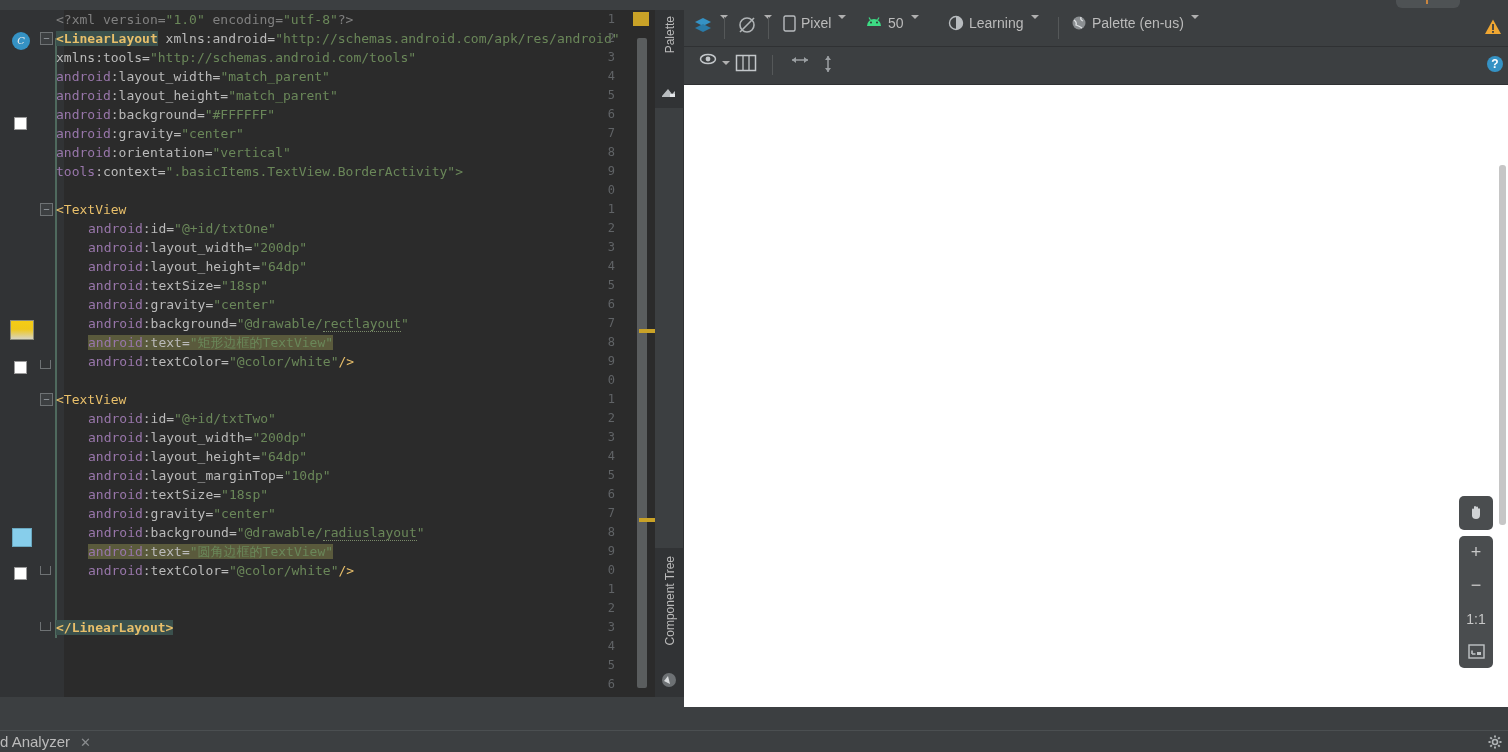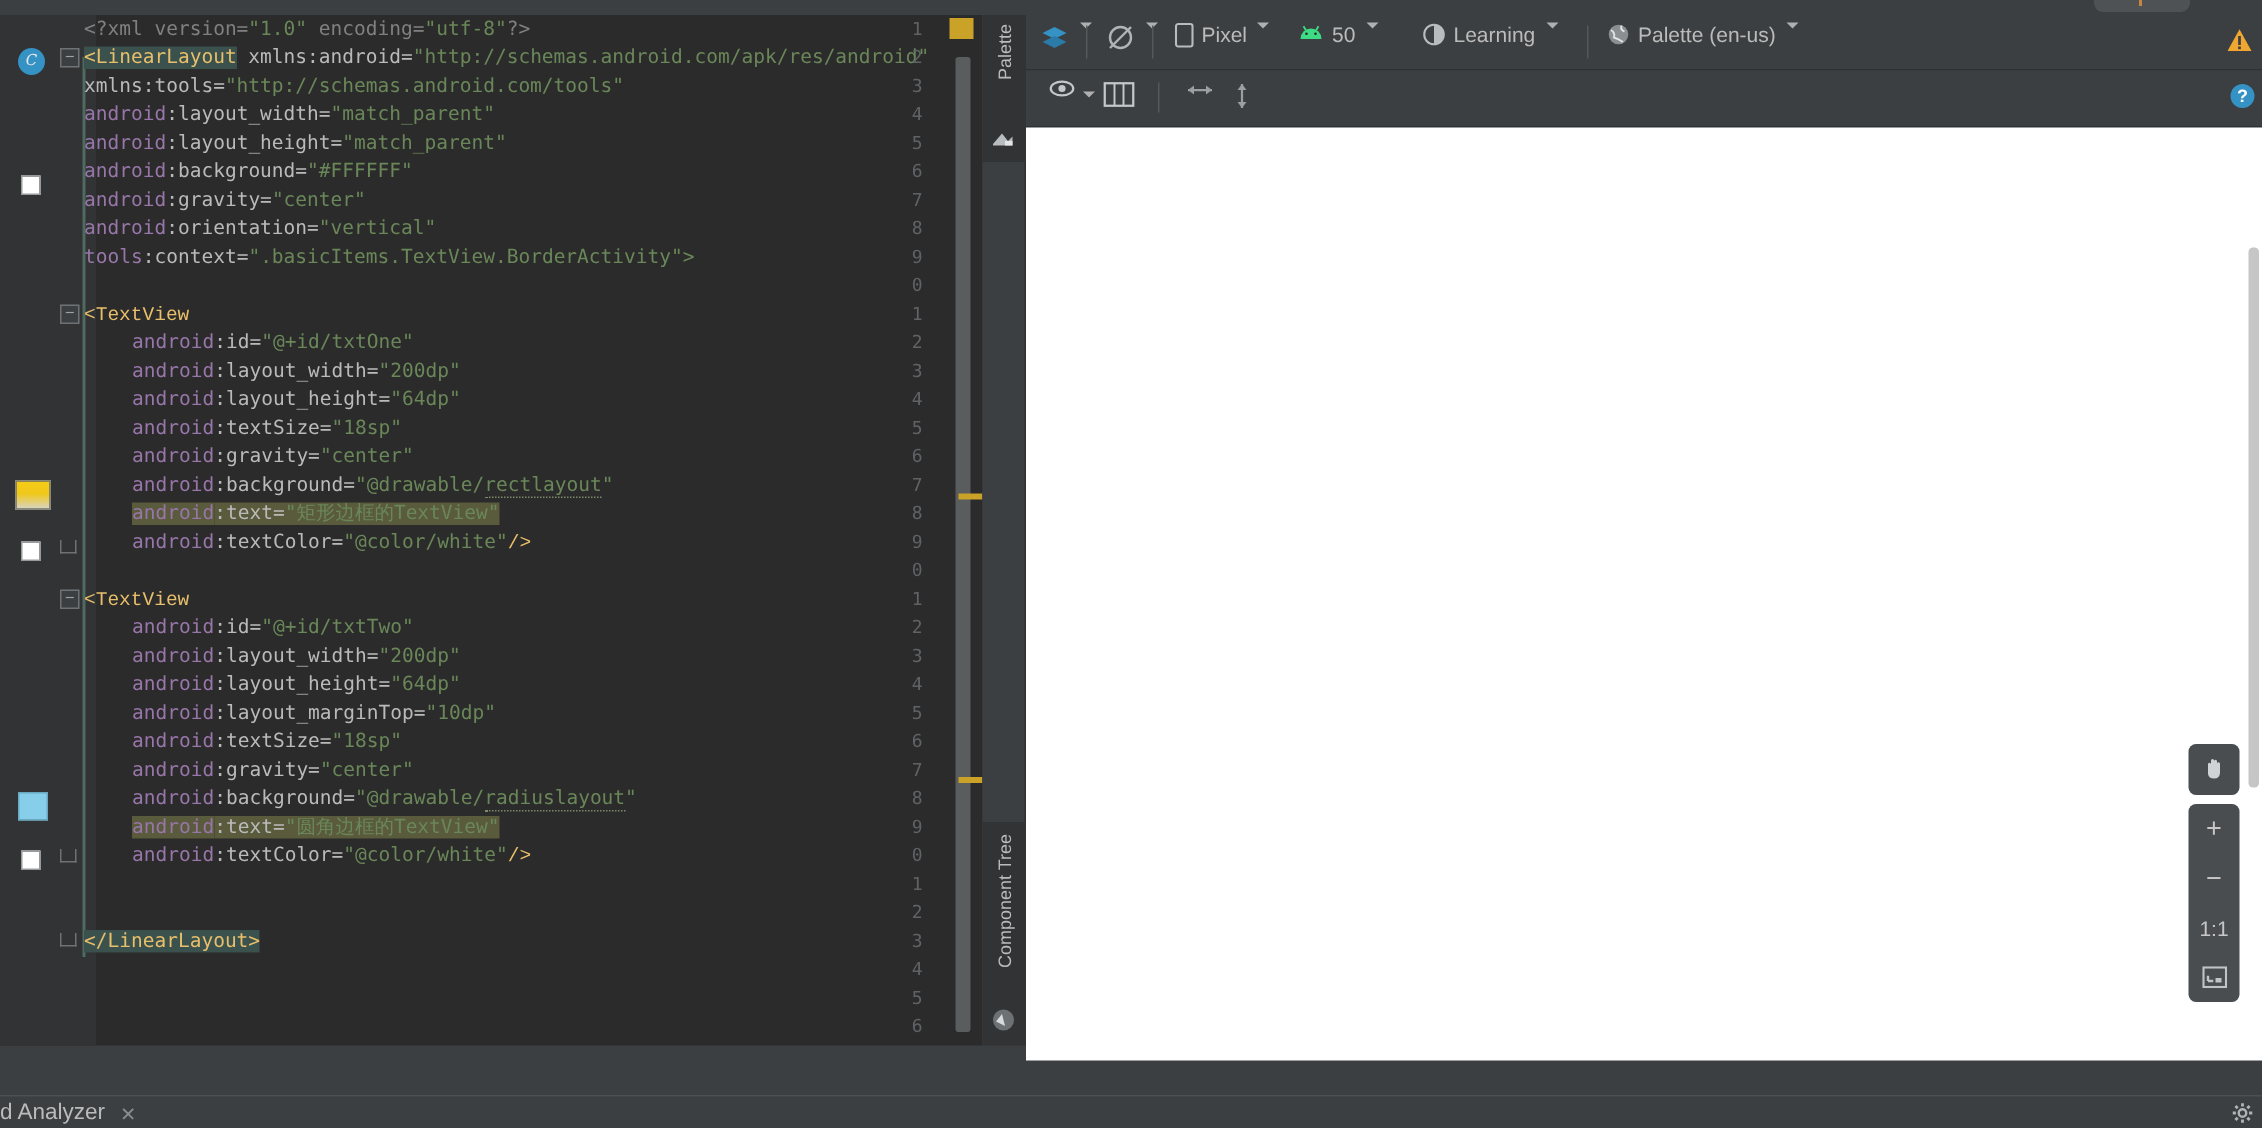--- a/index.html
+++ b/index.html
@@ -75,22 +75,22 @@
     position: absolute; left: 40px; width: 11px; height: 9px;
     border: 1px solid #6e7274; border-top: none; background: transparent;
   }
 
   .code {
     position: absolute; left: 48px; top: 0; right: 18px; height: 687px;
     font-family: "DejaVu Sans Mono", monospace; font-size: 13px;
     white-space: pre; color: #a9b7c6;
   }
   .cl { position: absolute; left: 0; height: 19px; line-height: 19px; }
-  .tag     { color: #e8bf6a; font-family: Liberation Mono, monospace; }
-  .tagsel  { color: #e8bf6a; background: #3b514d; }
+  .tag     { color: #e8bf6a; }
+  .tagsel  { color: #e8bf6a; background: #3b514d; font-weight: bold; }
   .attr    { color: #bababa; }
   .ns      { color: #9876aa; }
   .val     { color: #6a8759; }
   .comment { color: #808080; }
   .strhl   { background: #5a5a3c; }
   .under   { border-bottom: 1px dotted #7a8a6a; }
 
   .editor-scroll {
     position: absolute; right: 8px; top: 0; width: 10px; height: 687px;
   }

